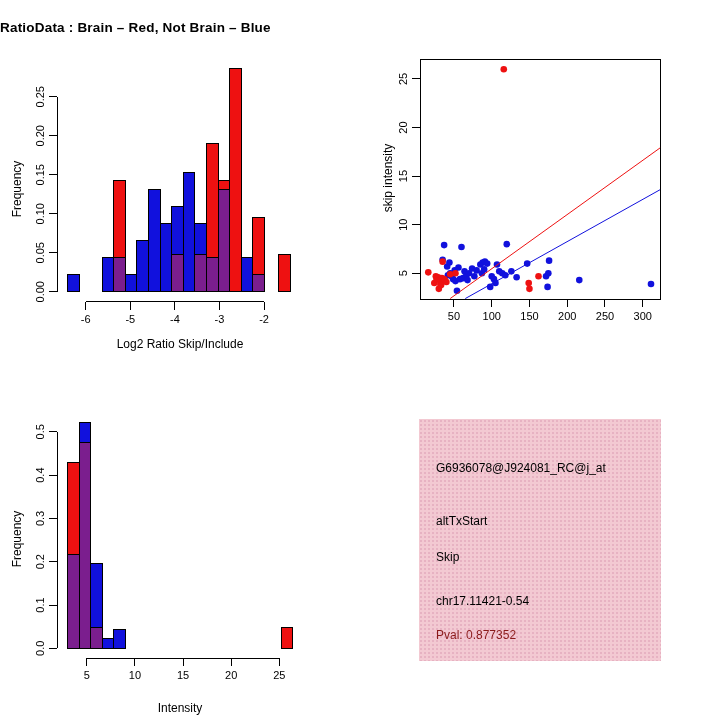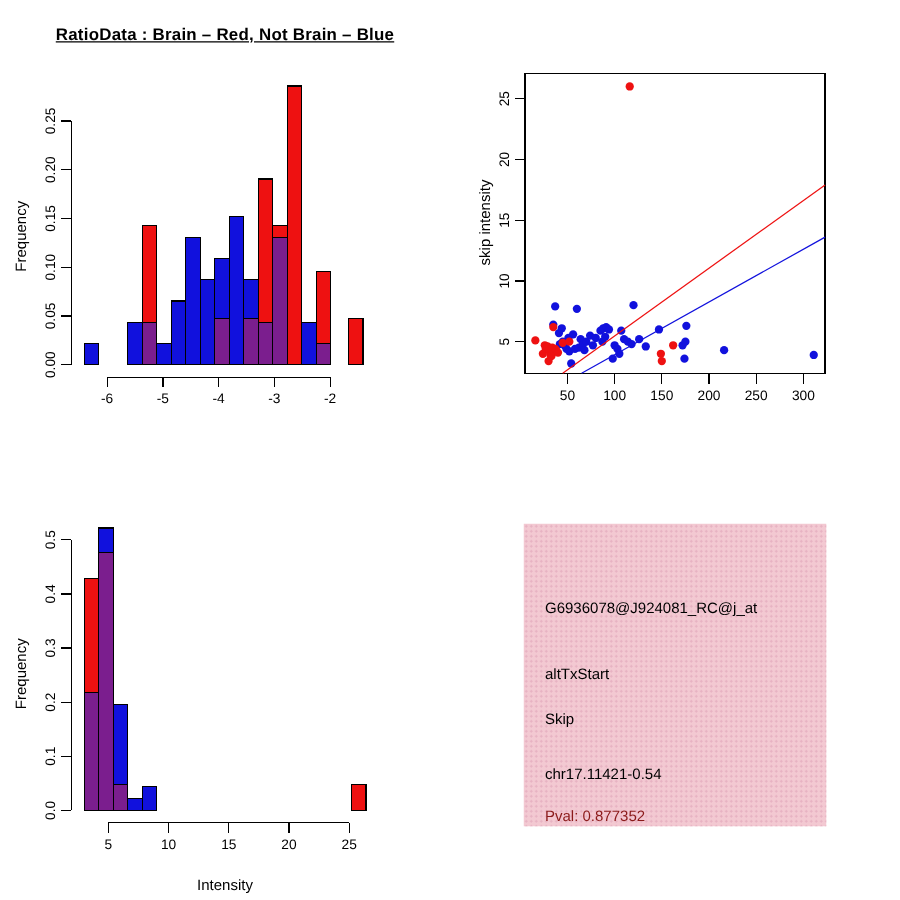--- a/index.html
+++ b/index.html
@@ -1,29 +1,29 @@
 <!DOCTYPE html>
 <html><head>
 <meta charset="utf-8">
 <style>
   html,body{margin:0;padding:0;background:#ffffff;}
   #stage{position:relative;width:720px;height:720px;background:#ffffff;overflow:hidden;
          font-family:"Liberation Sans",sans-serif;color:#000;}
   .panel{position:absolute;width:360px;height:360px;}
   .panel svg{position:absolute;left:0;top:0;}
-  .title{position:absolute;left:0;top:20px;width:360px;text-align:center;
-         font-size:13.5px;font-weight:bold;letter-spacing:0.2px;text-decoration:underline;}
+  .title{position:absolute;left:0;top:20px;width:360px;text-align:left;
+         font-size:13.5px;font-weight:bold;letter-spacing:0.2px;}
   .xlabel{position:absolute;left:0;width:360px;text-align:center;font-size:12px;}
   .ylabel{position:absolute;width:140px;text-align:center;font-size:12px;
           transform:rotate(-90deg);}
   .info-box{position:absolute;left:59px;top:59px;width:242px;height:242px;
             background-color:#f3c9d2;
             background-image:radial-gradient(#e7b2c2 1px, rgba(0,0,0,0) 1px);
             background-size:4px 4px;}
-  .info-line{position:absolute;left:17px;font-size:12px;white-space:nowrap;margin-top:18px;}
+  .info-line{position:absolute;left:17px;font-size:12px;white-space:nowrap;}
 </style>
 </head>
 <body>
 
 <div id="stage">
 
   <div class="panel" style="left:0;top:0">
     <svg id="svg-hist1" width="360" height="360">
         <g shape-rendering="crispEdges">
           <rect x="67.41399999999999" y="274.774" width="11.596" height="16.926000000000002" fill="#1111dd" stroke="#000" stroke-width="1"></rect>
@@ -72,20 +72,21 @@
           <text x="44" y="213.7" font-size="11" text-anchor="middle" fill="#000" font-family="&quot;Liberation Sans&quot;,sans-serif" transform="rotate(-90 44 213.7)">0.10</text>
           <line x1="49" y1="174.7" x2="57" y2="174.7" stroke="#000"></line>
           <text x="44" y="174.7" font-size="11" text-anchor="middle" fill="#000" font-family="&quot;Liberation Sans&quot;,sans-serif" transform="rotate(-90 44 174.7)">0.15</text>
           <line x1="49" y1="135.7" x2="57" y2="135.7" stroke="#000"></line>
           <text x="44" y="135.7" font-size="11" text-anchor="middle" fill="#000" font-family="&quot;Liberation Sans&quot;,sans-serif" transform="rotate(-90 44 135.7)">0.20</text>
           <line x1="49" y1="96.69999999999999" x2="57" y2="96.69999999999999" stroke="#000"></line>
           <text x="44" y="96.69999999999999" font-size="11" text-anchor="middle" fill="#000" font-family="&quot;Liberation Sans&quot;,sans-serif" transform="rotate(-90 44 96.69999999999999)">0.25</text>
         </g>
       </svg>
     <div class="title">RatioData : Brain – Red, Not Brain – Blue</div>
+    <div class="xlabel" style="top:337px">Log2 Ratio Skip/Include</div>
     <div class="ylabel" style="left:-53px;top:182px">Frequency</div>
   </div>
 
   <div class="panel" style="left:360px;top:0">
     <svg id="svg-scatter" width="360" height="360">
         <g shape-rendering="crispEdges">
           <rect x="60" y="59" width="240" height="240" fill="none" stroke="#000"></rect>
           <line x1="93.95" y1="299" x2="93.95" y2="307" stroke="#000"></line>
           <text x="93.95" y="320" font-size="11" text-anchor="middle" fill="#000" font-family="&quot;Liberation Sans&quot;,sans-serif">50</text>
           <line x1="131.7" y1="299" x2="131.7" y2="307" stroke="#000"></line>

